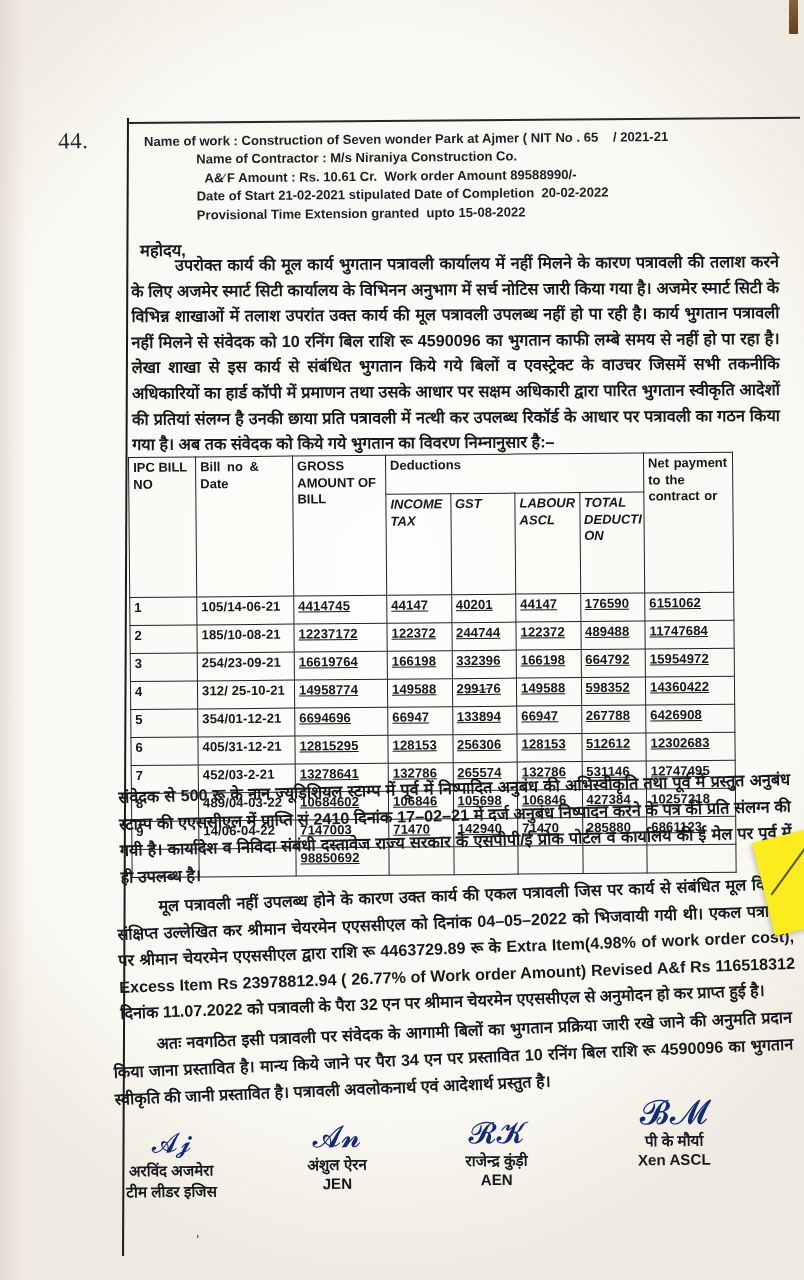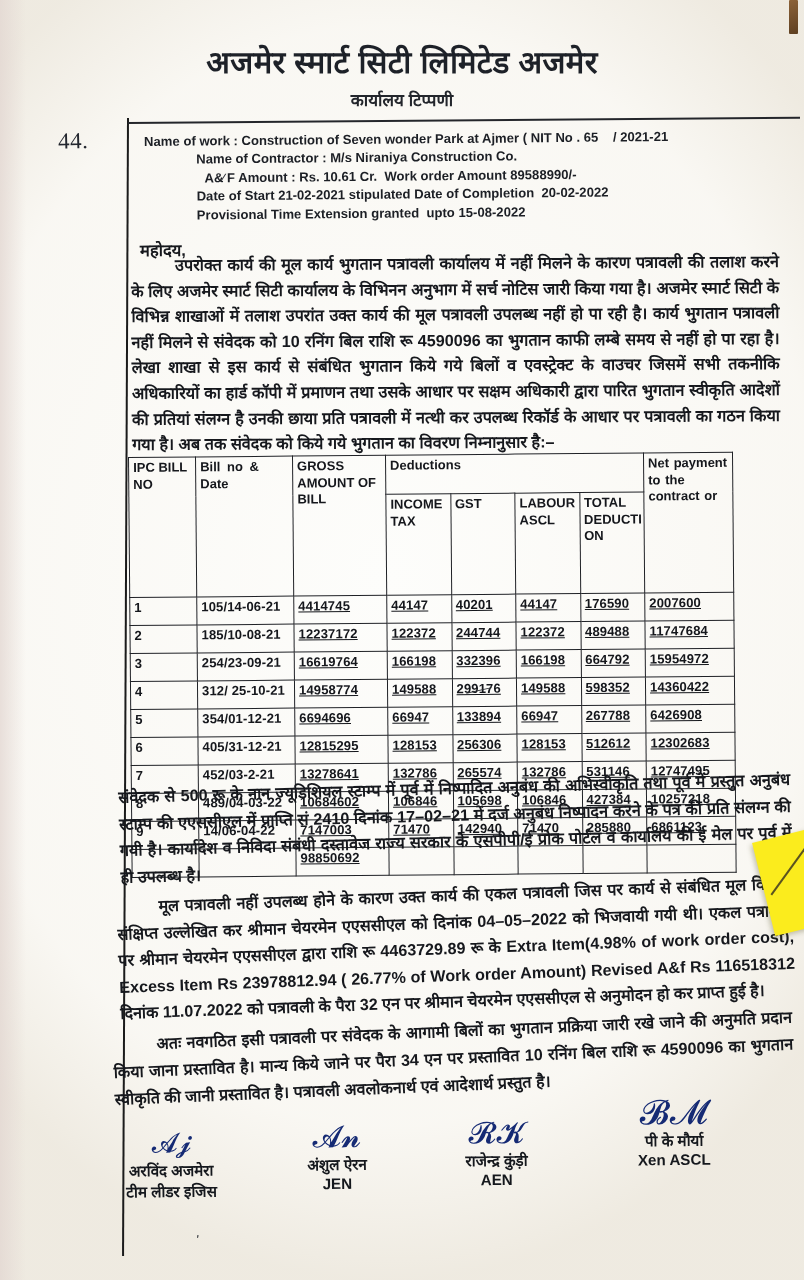--- a/index.html
+++ b/index.html
@@ -174,21 +174,21 @@
     font-size: 13px;
     line-height: 16.5px;
     height: 96px;
   }
   th.thd-deductions {
     text-align: center;
     vertical-align: middle;
     height: auto;
     font-size: 13.4px;
   }
-  th.sub { height: auto; vertical-align: top; }
+  th.sub { height: auto; vertical-align: top; font-style: italic; }
   th.netpay {
     font-size: 12.9px;
     line-height: 16.6px;
     text-align: justify;
     text-align-last: left;
     word-spacing: 1px;
   }
   th.billno { word-spacing: 3px; }
   table.pay td { height: 23px; font-size: 13.1px; letter-spacing: 0.1px; }
   td.c-ipc   { padding-left: 6px; }
@@ -317,22 +317,20 @@
 
 <div id="page">
 
   <div id="paper-tint"></div>
   <div id="left-edge-shade"></div>
   <div id="corner-artifact"></div>
   <div id="margin-rule"></div>
 
   <div id="page-number">44.</div>
 
-  <div id="org-title">अजमेर स्मार्ट सिटी लिमिटेड अजमेर</div>
-  <div id="org-subtitle">कार्यालय टिप्पणी</div>
   <div id="header-rule"></div>
 
   <div id="work-meta">
     <div class="ln">Name of work : Construction of Seven wonder Park at Ajmer ( NIT No . 65    / 2021-21</div>
     <div class="ln i1">Name of Contractor : M/s Niraniya Construction Co.</div>
     <div class="ln i2">A&amp; F Amount : Rs. 10.61 Cr.  Work order Amount 89588990/-</div>
     <div class="ln i1">Date of Start 21-02-2021 stipulated Date of Completion  20-02-2022</div>
     <div class="ln i1">Provisional Time Extension granted  upto 15-08-2022</div>
     <div class="tickmark">⁄</div>
   </div>
@@ -360,21 +358,21 @@
       </thead>
       <tbody id="pay-body">
           <tr>
             <td class="c-ipc">1</td>
             <td class="c-bill">105/14-06-21</td>
             <td class="num">4414745</td>
             <td class="num">44147</td>
             <td class="num">40201</td>
             <td class="num">44147</td>
             <td class="num">176590</td>
-            <td class="num">2007600</td>
+            <td class="num">6151062</td>
           </tr>
           <tr>
             <td class="c-ipc">2</td>
             <td class="c-bill">185/10-08-21</td>
             <td class="num">12237172</td>
             <td class="num">122372</td>
             <td class="num">244744</td>
             <td class="num">122372</td>
             <td class="num">489488</td>
             <td class="num">11747684</td>

